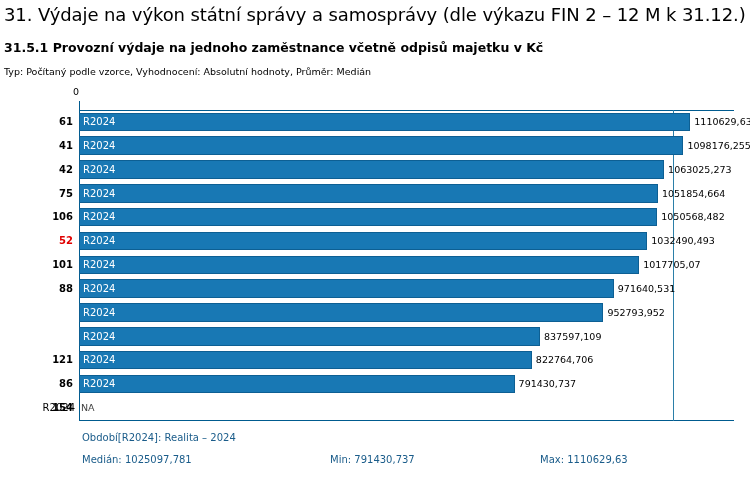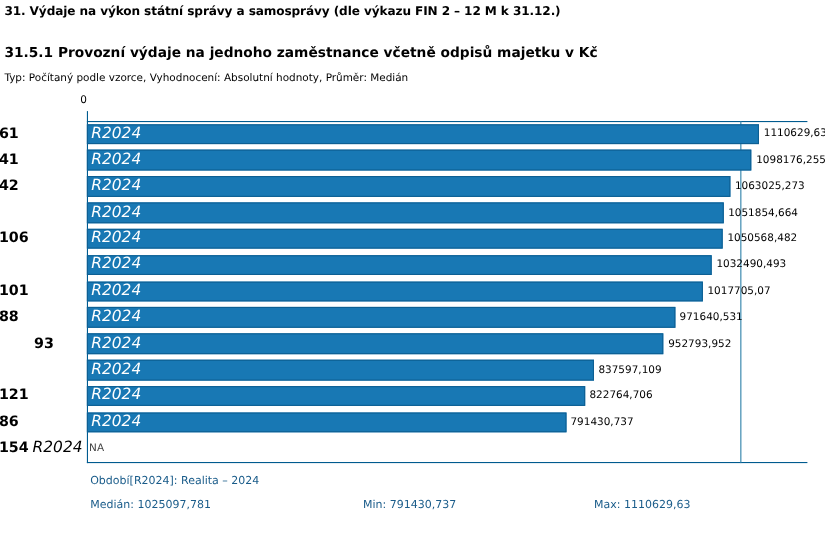--- a/index.html
+++ b/index.html
@@ -12,22 +12,22 @@
     background: #ffffff;
     font-family: "DejaVu Sans", sans-serif;
     color: #000000;
     overflow: hidden;
     position: relative;
   }
   .title-main {
     position: absolute;
     left: 4px;
     top: 4px;
-    font-size: 11px;
-    font-weight: bold;
+    font-size: 18px;
+    font-weight: normal;
     letter-spacing: -0.1px;
     white-space: nowrap;
   }
   .title-sub {
     position: absolute;
     left: 4px;
     top: 40px;
     font-size: 12.5px;
     font-weight: bold;
     white-space: nowrap;
@@ -97,22 +97,22 @@
   .row {
     position: absolute;
     left: 0;
     height: 23.8px;
   }
   .row-key {
     position: absolute;
     right: 0;
     top: 0;
     width: 74px;
-    text-align: left;
-    font-size: 13px;
+    text-align: right;
+    font-size: 10px;
     font-weight: bold;
     line-height: 23.8px;
     color: #000000;
   }
   .row-key.highlight {
     color: #e00000;
   }
   .bar-wrap {
     position: absolute;
     left: 80px;
@@ -127,25 +127,24 @@
     background: #1878b4;
     border: 1px solid #0d5f93;
     box-sizing: border-box;
   }
   .bar-inner-label {
     position: absolute;
     left: 4px;
     top: 0;
     height: 23.8px;
     line-height: 23.8px;
-    font-size: 14px;
+    font-size: 10px;
     color: #ffffff;
     white-space: nowrap;
     pointer-events: none;
-    font-style: italic;
   }
   .bar-value {
     position: absolute;
     top: 0;
     height: 23.8px;
     line-height: 23.8px;
     font-size: 9.5px;
     color: #000000;
     white-space: nowrap;
   }
@@ -211,35 +210,37 @@
     </div>
     <div class="row" style="top: 47.6923px; width: 735px; left: -80px;">
       <div class="row-key" style="right: 661px;">42</div>
       <div class="bar-wrap" style="width: 655px;">
         <div class="bar" style="width: 585.111px; background: rgb(24, 120, 180); border-color: rgb(13, 95, 147);"></div>
         <div class="bar-inner-label">R2024</div>
         <div class="bar-value" style="left: 589.111px;">1063025,273</div>
       </div>
     </div>
     <div class="row" style="top: 71.5385px; width: 735px; left: -80px;">
+      <div class="row-key" style="right: 661px;">75</div>
       <div class="bar-wrap" style="width: 655px;">
         <div class="bar" style="width: 578.962px; background: rgb(24, 120, 180); border-color: rgb(13, 95, 147);"></div>
         <div class="bar-inner-label">R2024</div>
         <div class="bar-value" style="left: 582.962px;">1051854,664</div>
       </div>
     </div>
     <div class="row" style="top: 95.3846px; width: 735px; left: -80px;">
       <div class="row-key" style="right: 661px;">106</div>
       <div class="bar-wrap" style="width: 655px;">
         <div class="bar" style="width: 578.254px; background: rgb(24, 120, 180); border-color: rgb(13, 95, 147);"></div>
         <div class="bar-inner-label">R2024</div>
         <div class="bar-value" style="left: 582.254px;">1050568,482</div>
       </div>
     </div>
     <div class="row" style="top: 119.231px; width: 735px; left: -80px;">
+      <div class="row-key highlight" style="right: 661px;">52</div>
       <div class="bar-wrap" style="width: 655px;">
         <div class="bar" style="width: 568.304px; background: rgb(24, 120, 180); border-color: rgb(13, 95, 147);"></div>
         <div class="bar-inner-label">R2024</div>
         <div class="bar-value" style="left: 572.304px;">1032490,493</div>
       </div>
     </div>
     <div class="row" style="top: 143.077px; width: 735px; left: -80px;">
       <div class="row-key" style="right: 661px; margin-left: 16px;">101</div>
       <div class="bar-wrap" style="width: 655px;">
         <div class="bar" style="width: 560.165px; background: rgb(24, 120, 180); border-color: rgb(13, 95, 147);"></div>

